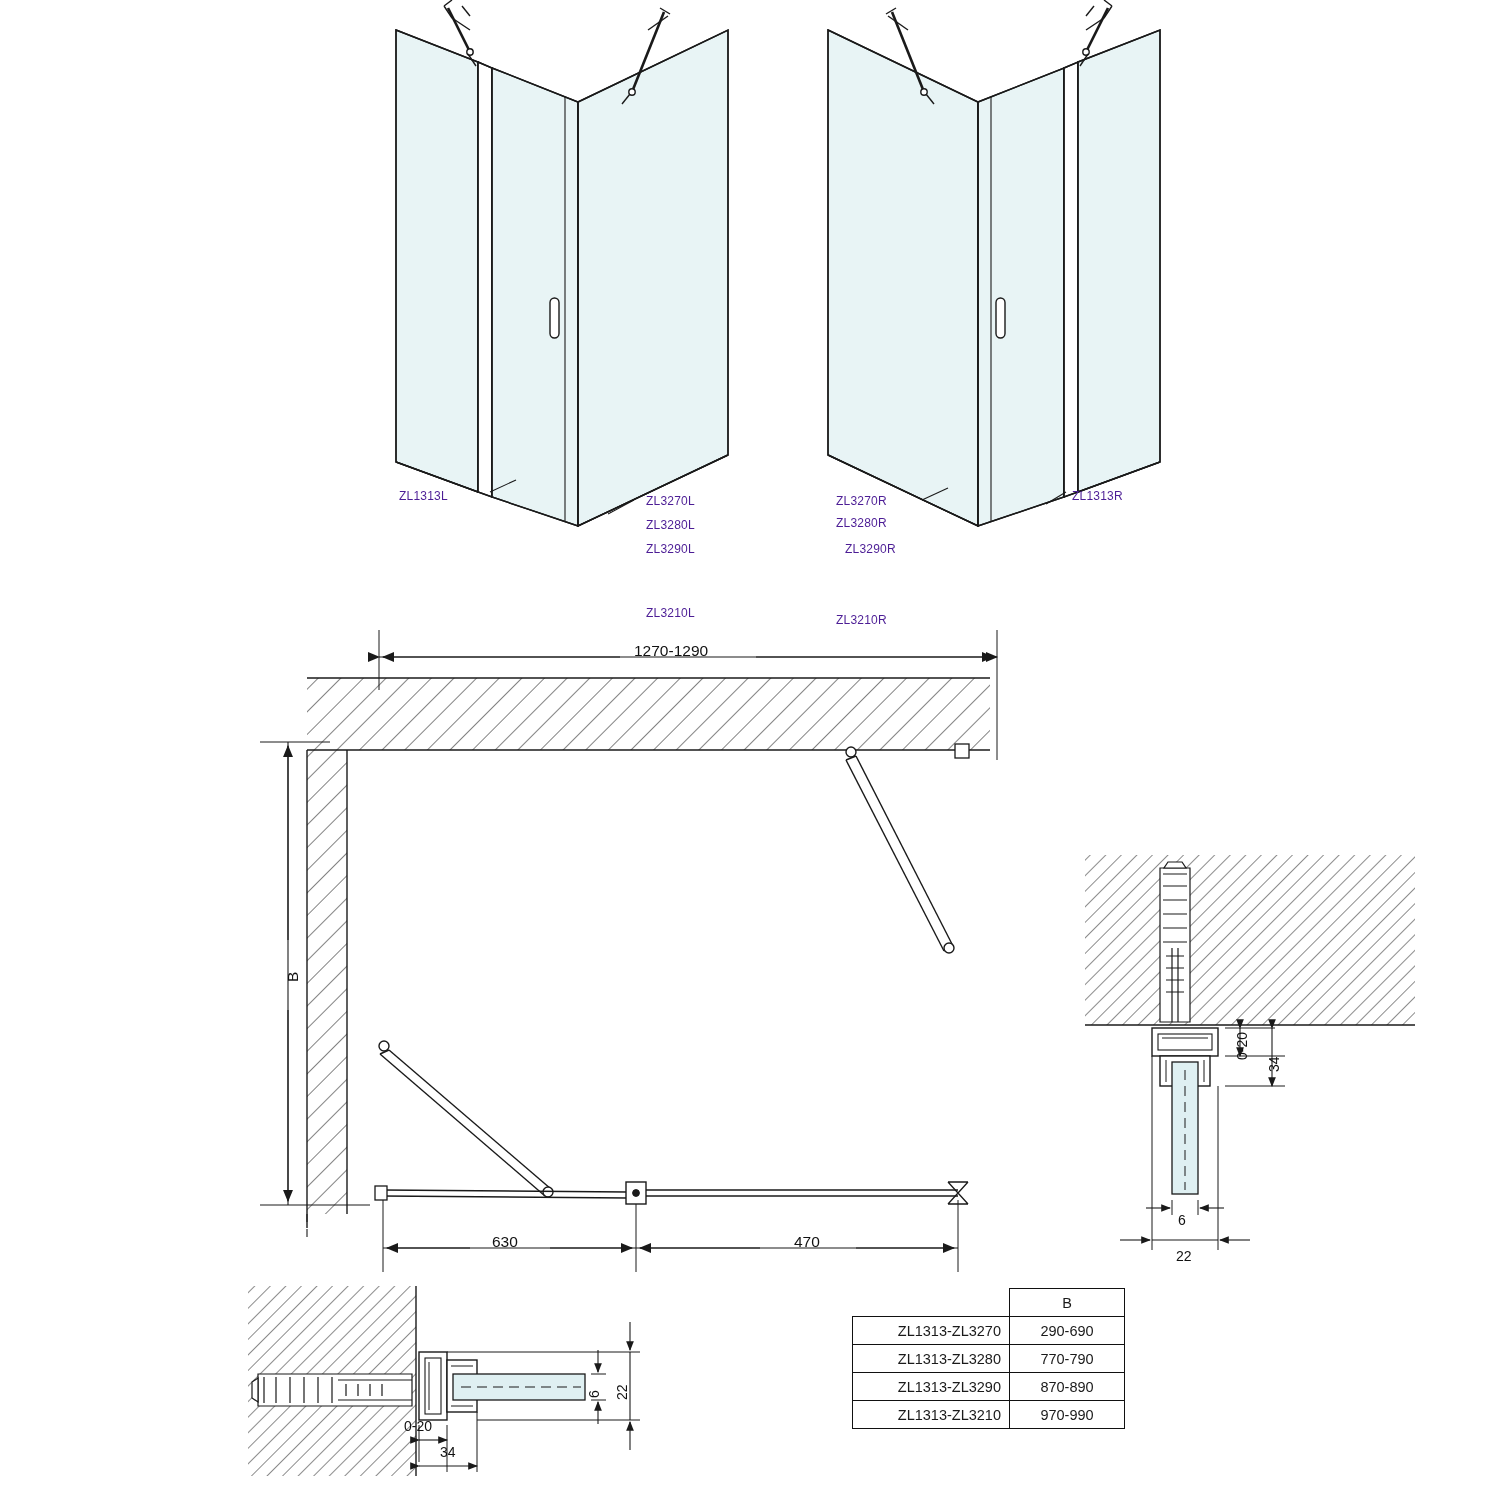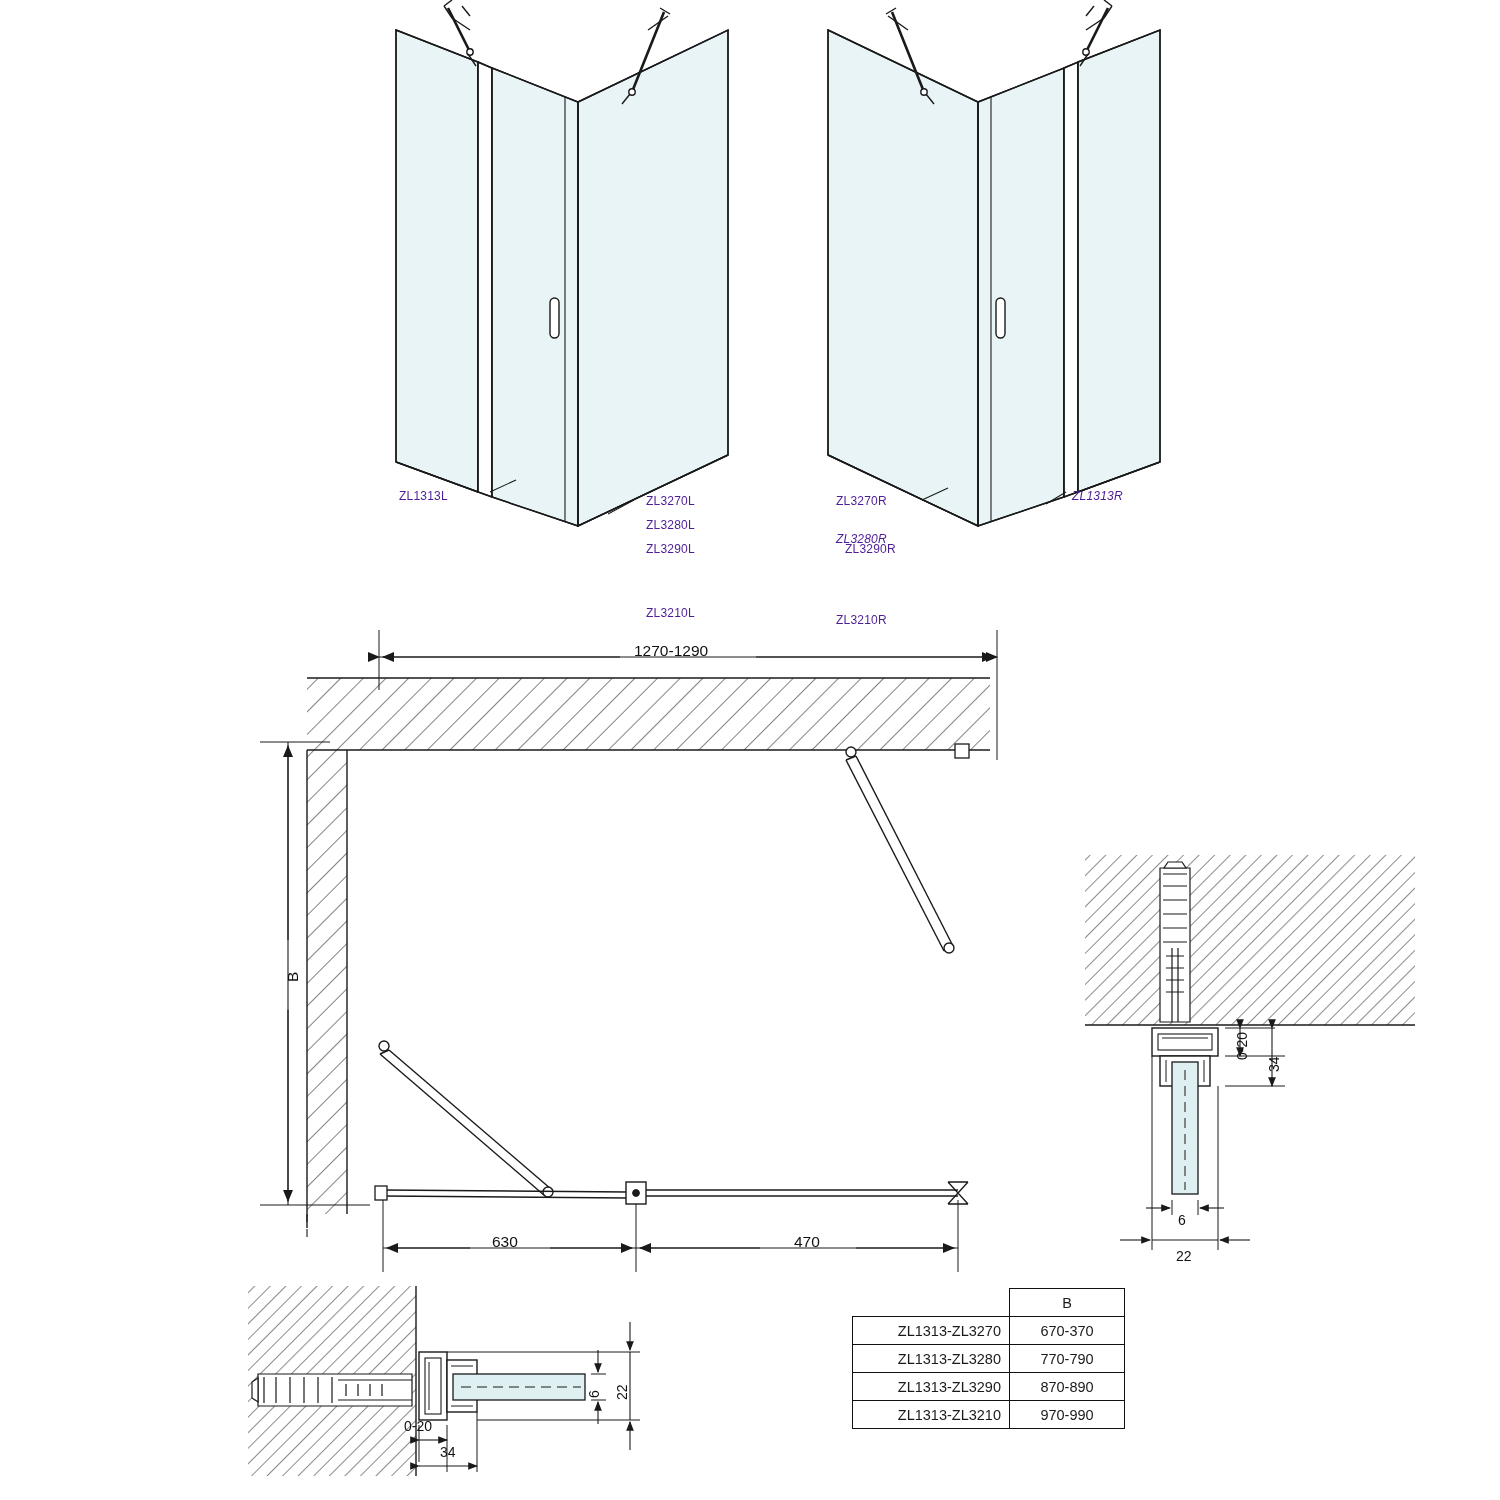--- a/index.html
+++ b/index.html
@@ -260,24 +260,24 @@
   </g>
 </svg>
 
 <div class="lbl" style="left:399px;top:489px;">ZL1313L</div>
 <div class="lbl" style="left:646px;top:494px;">ZL3270L</div>
 <div class="lbl" style="left:646px;top:518px;">ZL3280L</div>
 <div class="lbl" style="left:646px;top:542px;">ZL3290L</div>
 <div class="lbl" style="left:646px;top:566px;margin-top:40px;">ZL3210L</div>
 
 <div class="lbl" style="left:836px;top:494px;">ZL3270R</div>
-<div class="lbl" style="left:836px;top:532px;font-style:italic;">ZL3280R</div>
+<div class="lbl" style="left:836px;top:516px;">ZL3280R</div>
 <div class="lbl" style="left:836px;top:542px;margin-left:9px;">ZL3290R</div>
 <div class="lbl" style="left:836px;top:566px;margin-top:47px;">ZL3210R</div>
-<div class="lbl" style="left:1072px;top:489px;font-style:italic;">ZL1313R</div>
+<div class="lbl" style="left:1072px;top:489px;">ZL1313R</div>
 
 <div class="dimtxt" style="left:634px;top:642px;">1270-1290</div>
 <div class="dimtxt rot" style="left:284px;top:982px;">B</div>
 <div class="dimtxt" style="left:492px;top:1233px;">630</div>
 <div class="dimtxt" style="left:794px;top:1233px;">470</div>
 
 <div class="dimtxt rot" style="left:1234px;top:1060px;font-size:14px;">0-20</div>
 <div class="dimtxt rot" style="left:1266px;top:1072px;font-size:14px;">34</div>
 <div class="dimtxt" style="left:1178px;top:1212px;font-size:14px;">6</div>
 <div class="dimtxt" style="left:1176px;top:1248px;font-size:14px;">22</div>
@@ -288,21 +288,21 @@
 <div class="dimtxt rot" style="left:614px;top:1400px;font-size:14px;">22</div>
 
 <table class="tbl">
   <tbody>
         <tr>
     <th class="code empty"></th>
     <th class="val b-head">B</th>
   </tr>
   <tr>
     <td class="code">ZL1313-ZL3270</td>
-    <td class="val">670-370</td>
+    <td class="val">290-690</td>
   </tr>
   <tr>
     <td class="code">ZL1313-ZL3280</td>
     <td class="val">770-790</td>
   </tr>
   <tr>
     <td class="code">ZL1313-ZL3290</td>
     <td class="val">870-890</td>
   </tr>
   <tr>

